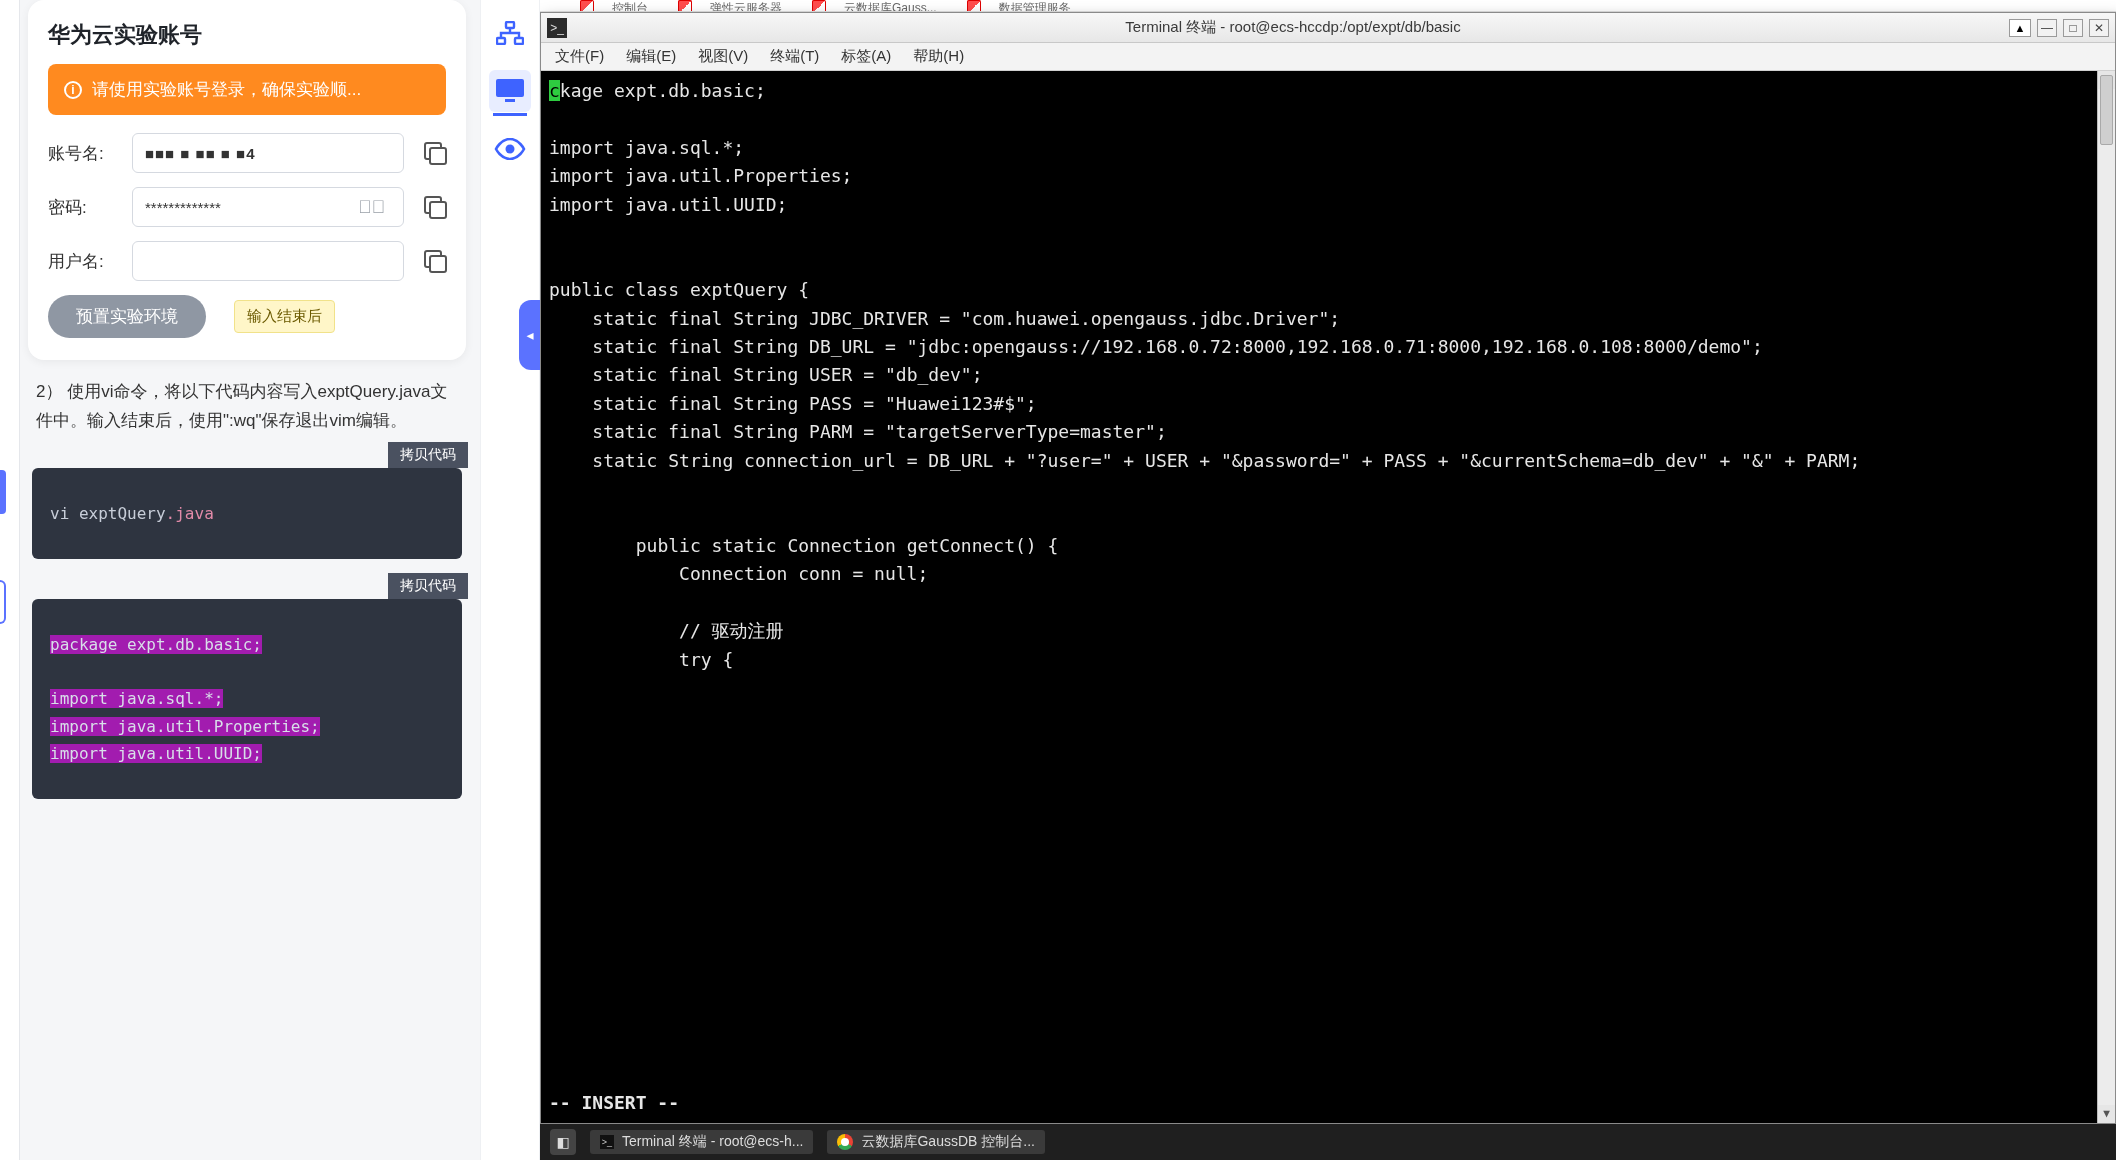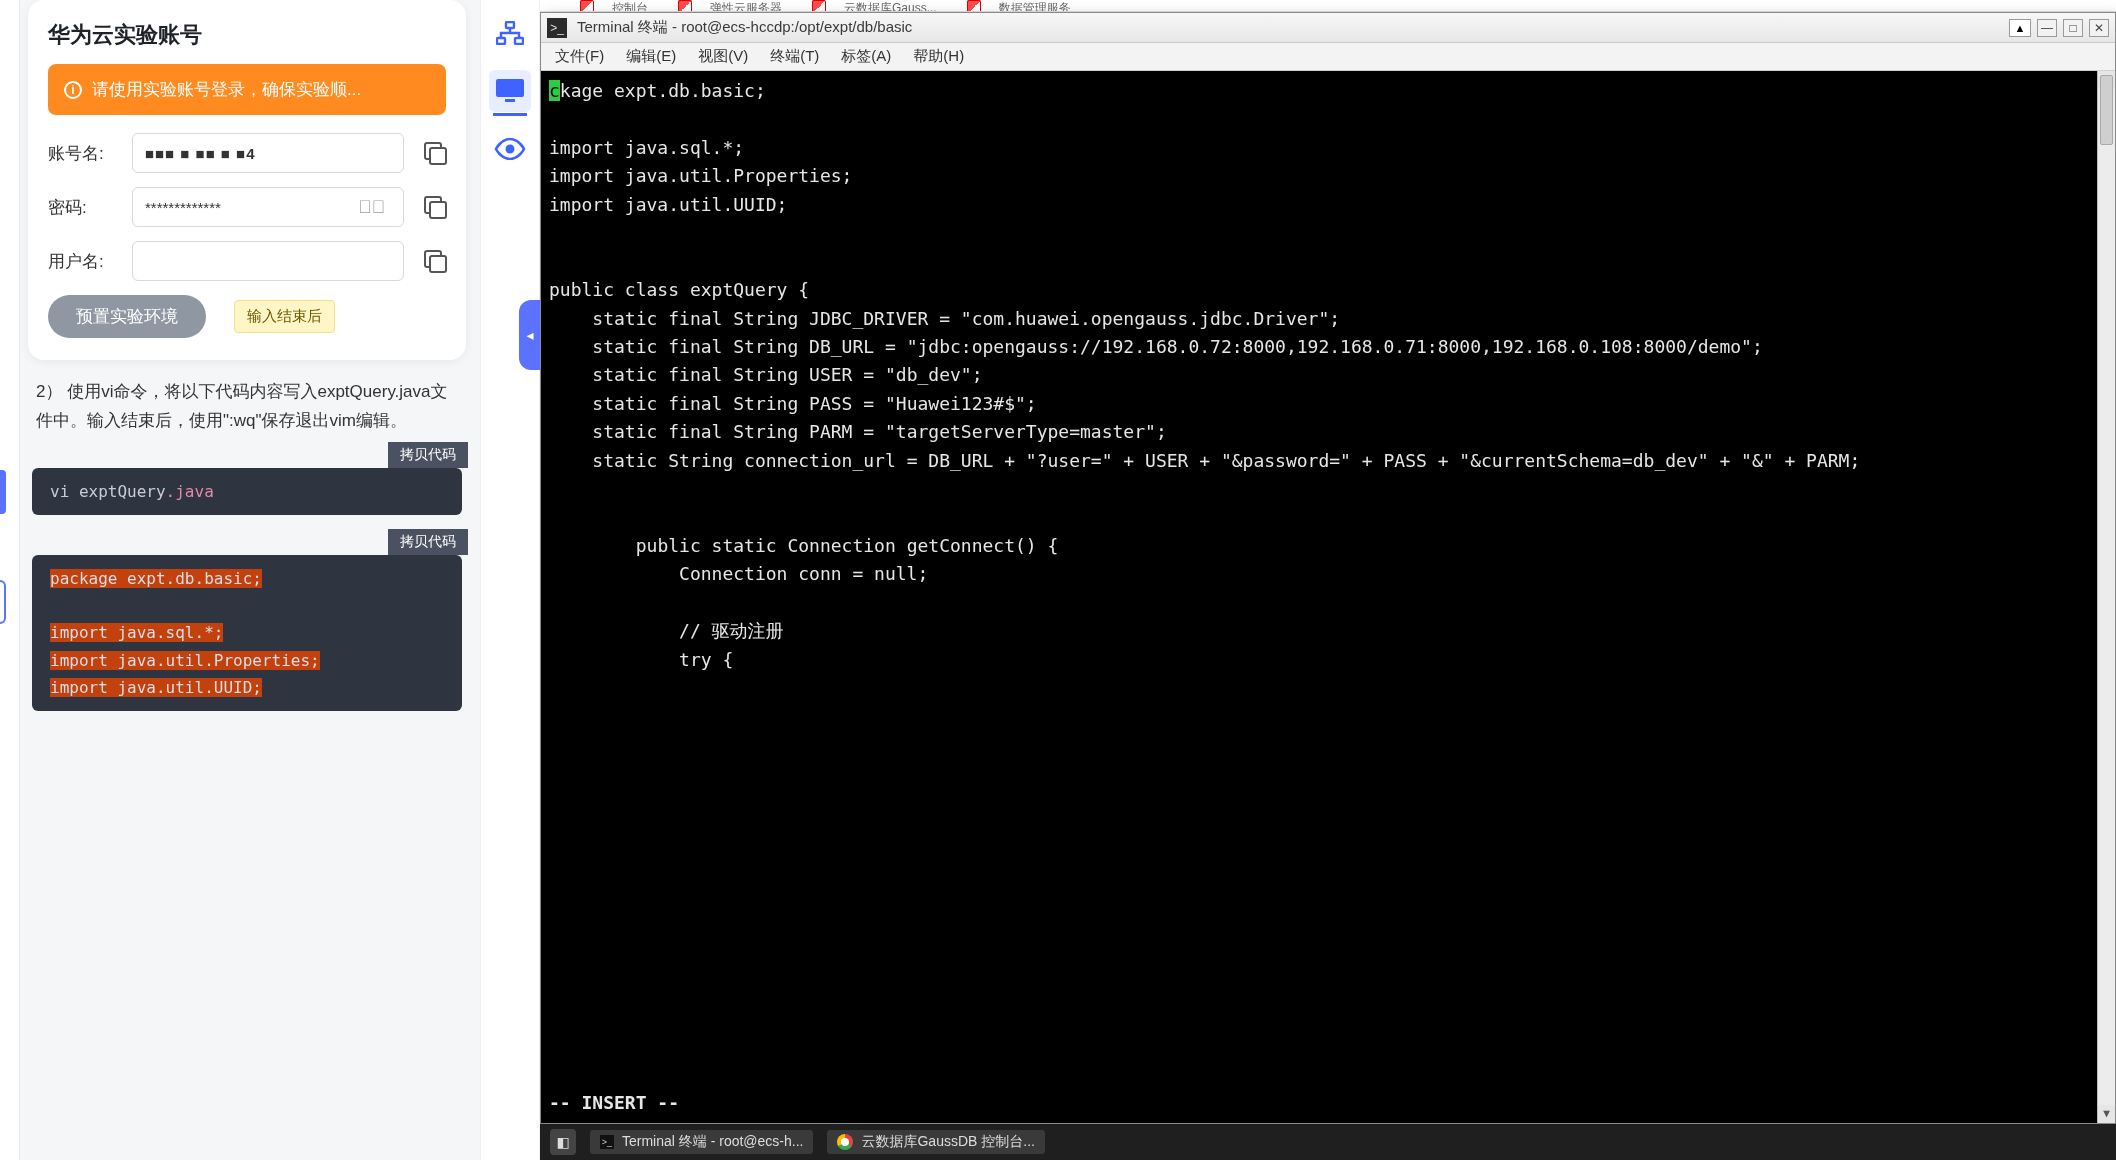--- a/index.html
+++ b/index.html
@@ -24,41 +24,41 @@
   .copy-ico::before { content:""; position:absolute; width:14px; height:14px; border:2px solid #555; border-radius:3px; left:0; top:0;}
   .copy-ico::after  { content:""; position:absolute; width:14px; height:14px; border:2px solid #555; border-radius:3px; left:5px; top:5px; background:#fff;}
   .eye-ico { color:#9aa0a8; font-size:18px; margin-right:6px; cursor:pointer;}
   .btn-row { display:flex; align-items:center; gap:28px; margin-top:8px; justify-content:flex-start;}
   .btn-primary { background:#8f97a3; color:#fff; border:none; border-radius:22px; padding:10px 28px; font-size:17px; cursor:pointer;}
   .tag-success { background:#fff6c8; color:#6b5a00; border:1px solid #f1e28a; padding:6px 12px; border-radius:4px; font-size:15px;}
   .instructions { font-size: 17px; color:#333; line-height:1.7; padding: 4px 16px 10px 16px;}
   .code-block { background:#2e3440; color:#d8dee9; font-family: Menlo, Consolas, monospace; font-size:16px; border-radius:6px; margin: 0 12px 14px 12px; position:relative; }
   .code-head { position:absolute; right:6px; top:-26px;}
   .copy-btn { background:#4a5160; color:#fff; font-size:14px; padding:4px 12px; border:none; cursor:pointer;}
-  .code-body { padding: 10px 18px; white-space: pre-wrap; line-height:1.7;}
+  .code-body { padding: 32px 18px; white-space: pre-wrap; line-height:1.7;}
   .tok-cmd  { color:#c7cdd8;}
   .tok-file { color:#e18aa8;}
-  .sel { background:#c2410c; }
+  .sel { background:#a21caf; }
 
   
   .mid-rail { width: 60px; background: #fff; border-left:1px solid #eef0f3; border-right:1px solid #eef0f3; display:flex; flex-direction:column; align-items:center; padding-top:4px; position:relative;}
   .mid-ico { width:42px; height:42px; margin:8px 0; display:flex; align-items:center; justify-content:center; border-radius:6px; color:#3e63ff; font-size:24px; cursor:pointer;}
   .mid-ico.active { background:#e8edff;}
   .mid-ico.monitor::after { content:""; display:block; width:34px; height:3px; background:#3e63ff; position:absolute; margin-top:46px;}
   .collapser { position:absolute; top:300px; right:-2px; width:22px; height:70px; background:#5b72ff; border-radius:12px 0 0 12px; display:flex; align-items:center; justify-content:center; color:#fff; font-size:14px; cursor:pointer;}
 
   
   .desk { flex:1; height:100%; background:#a9c6bc; position:relative; overflow:hidden;}
   .browser-tabs { height:12px; background:#fff; border-bottom:1px solid #e2e2e2; display:flex; gap:30px; padding:0 40px; align-items:flex-start; font-size:12px; color:#666; overflow:hidden;}
   .browser-tabs .bt { display:flex; align-items:flex-start; gap:18px; height:12px; overflow:hidden; }
   .hw-logo { width:14px; height:14px; background:linear-gradient(135deg,#ff4d4d 0%,#ff4d4d 50%,#fff 50%,#fff 100%); border-radius:2px; box-shadow:inset 0 0 0 1px #d00;}
   .term-window { position:absolute; left:0; top:12px; right:0; bottom:36px; background:#efefef; border:1px solid #8a8a8a; box-shadow: 4px 6px 14px rgba(0,0,0,.35); display:flex; flex-direction:column;}
   .titlebar { height:30px; background:linear-gradient(#f7f7f7,#e7e7e7); display:flex; align-items:center; padding:0 6px; border-bottom:1px solid #c8c8c8;}
   .titlebar .tb-ico { width:20px; height:20px; background:#2b2b2b; color:#ddd; font-size:12px; display:flex; align-items:center; justify-content:center; margin-right:10px;}
-  .titlebar .tb-title { flex:1; font-size:15px; color:#3a3a3a;}
+  .titlebar .tb-title { flex:1; text-align:center; font-size:15px; color:#3a3a3a;}
   .titlebar .tb-btns { display:flex; gap:6px;}
   .tb-btn { width:20px; height:18px; border:1px solid #9a9a9a; background:#f2f2f2; font-size:12px; line-height:16px; text-align:center; color:#444; cursor:pointer;}
   .tb-up { width:22px; height:18px; border:1px solid #9a9a9a; background:#fff; display:flex; align-items:center; justify-content:center; font-size:11px; margin-right:6px;}
   .menubar { height:28px; background:#f3f3f3; border-bottom:1px solid #d0d0d0; display:flex; align-items:center; gap:22px; padding:0 14px; font-size:15px; color:#333;}
   .menubar span { cursor:pointer;}
   .term-body { flex:1; background:#000; color:#e6e6e6; font-family: "DejaVu Sans Mono", Menlo, monospace; font-size:18px; line-height:1.58; padding: 6px 8px; white-space:pre-wrap; overflow:hidden; position:relative;}
   .term-body .carety { background:#2ecc40; color:#000;}
   .term-body .dim { color:#e6e6e6;}
   .term-status { position:absolute; left:8px; bottom:6px; font-weight:700;}
   .term-scroll { position:absolute; right:0; top:0; bottom:0; width:18px; background:#ececec; border-left:1px solid #bcbcbc;}

